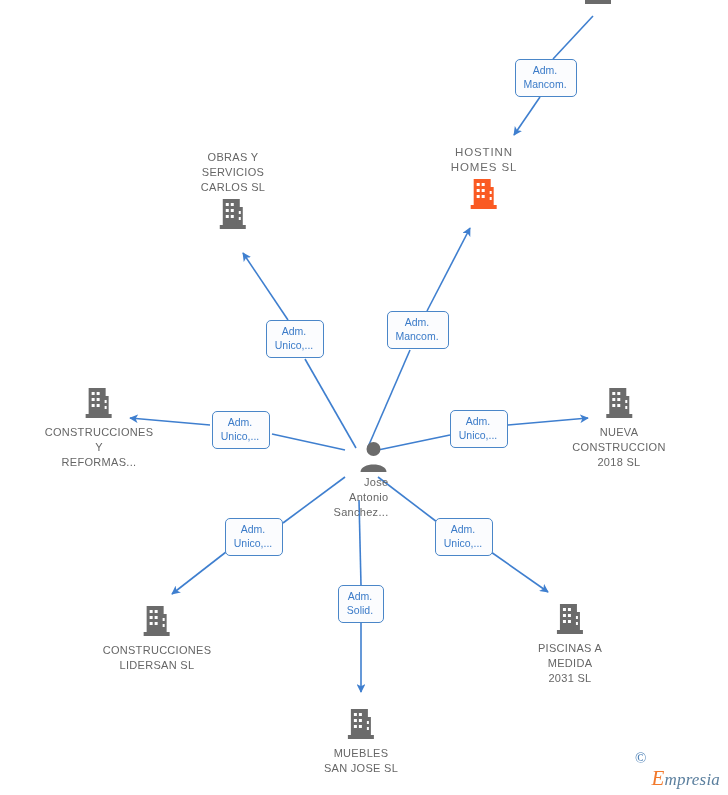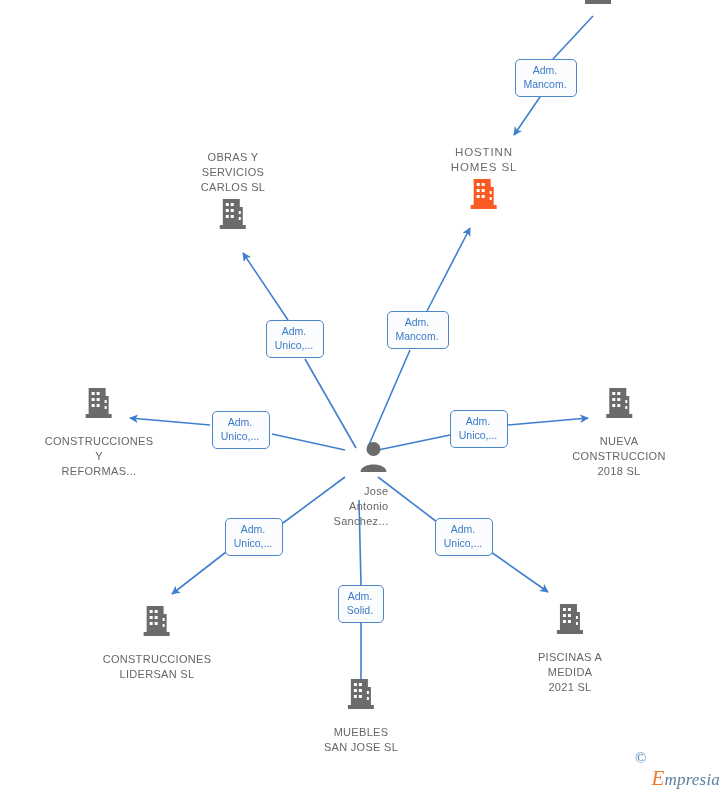--- a/index.html
+++ b/index.html
@@ -40,21 +40,21 @@
     letter-spacing: 0.3px;
     white-space: pre-line;
     font-family: "Liberation Sans", sans-serif;
   }
   .node-label.highlight {
     color: #6b6b6b;
     letter-spacing: 0.9px;
     font-size: 11.5px;
   }
   .label-above .node-label { margin-bottom: 2px; }
-  .label-below .node-label { margin-top: 12px; }
+  .label-below .node-label { margin-top: 3px; }
 
   .reltag {
     position: absolute;
     border: 1.3px solid #4a86c8;
     border-radius: 5px;
     background: #fbfcfe;
     color: #3b7bc8;
     font-size: 10.5px;
     line-height: 14px;
     font-family: "Liberation Sans", sans-serif;
@@ -280,24 +280,24 @@
         <rect x="8" y="12" width="3" height="3" fill="#ffffff"></rect>
         <rect x="13" y="12" width="3" height="3" fill="#ffffff"></rect>
         <rect x="8" y="18" width="3" height="3" fill="#ffffff"></rect>
         <rect x="13" y="18" width="3" height="3" fill="#ffffff"></rect>
         <rect x="21" y="14" width="2" height="3" fill="#ffffff"></rect>
         <rect x="21" y="20" width="2" height="3" fill="#ffffff"></rect>
       </svg>
     </span>
     <div class="node-label">PISCINAS A
 MEDIDA
-2021  SL</div>
-  </div>
-
-  <div class="node label-below" style="left:361px; top:677px;">
+2031  SL</div>
+  </div>
+
+  <div class="node label-below" style="left:361px; top:707px;">
     <span class="node-icon">
       <svg width="30" height="36" viewBox="0 0 30 36" aria-hidden="true">
         <rect x="5" y="2" width="17" height="26" fill="#6b6b6b"></rect>
         <rect x="19" y="10" width="6" height="18" fill="#6b6b6b"></rect>
         <rect x="2" y="28" width="26" height="4" fill="#6b6b6b"></rect>
         <rect x="8" y="6" width="3" height="3" fill="#ffffff"></rect>
         <rect x="13" y="6" width="3" height="3" fill="#ffffff"></rect>
         <rect x="8" y="12" width="3" height="3" fill="#ffffff"></rect>
         <rect x="13" y="12" width="3" height="3" fill="#ffffff"></rect>
         <rect x="8" y="18" width="3" height="3" fill="#ffffff"></rect>

